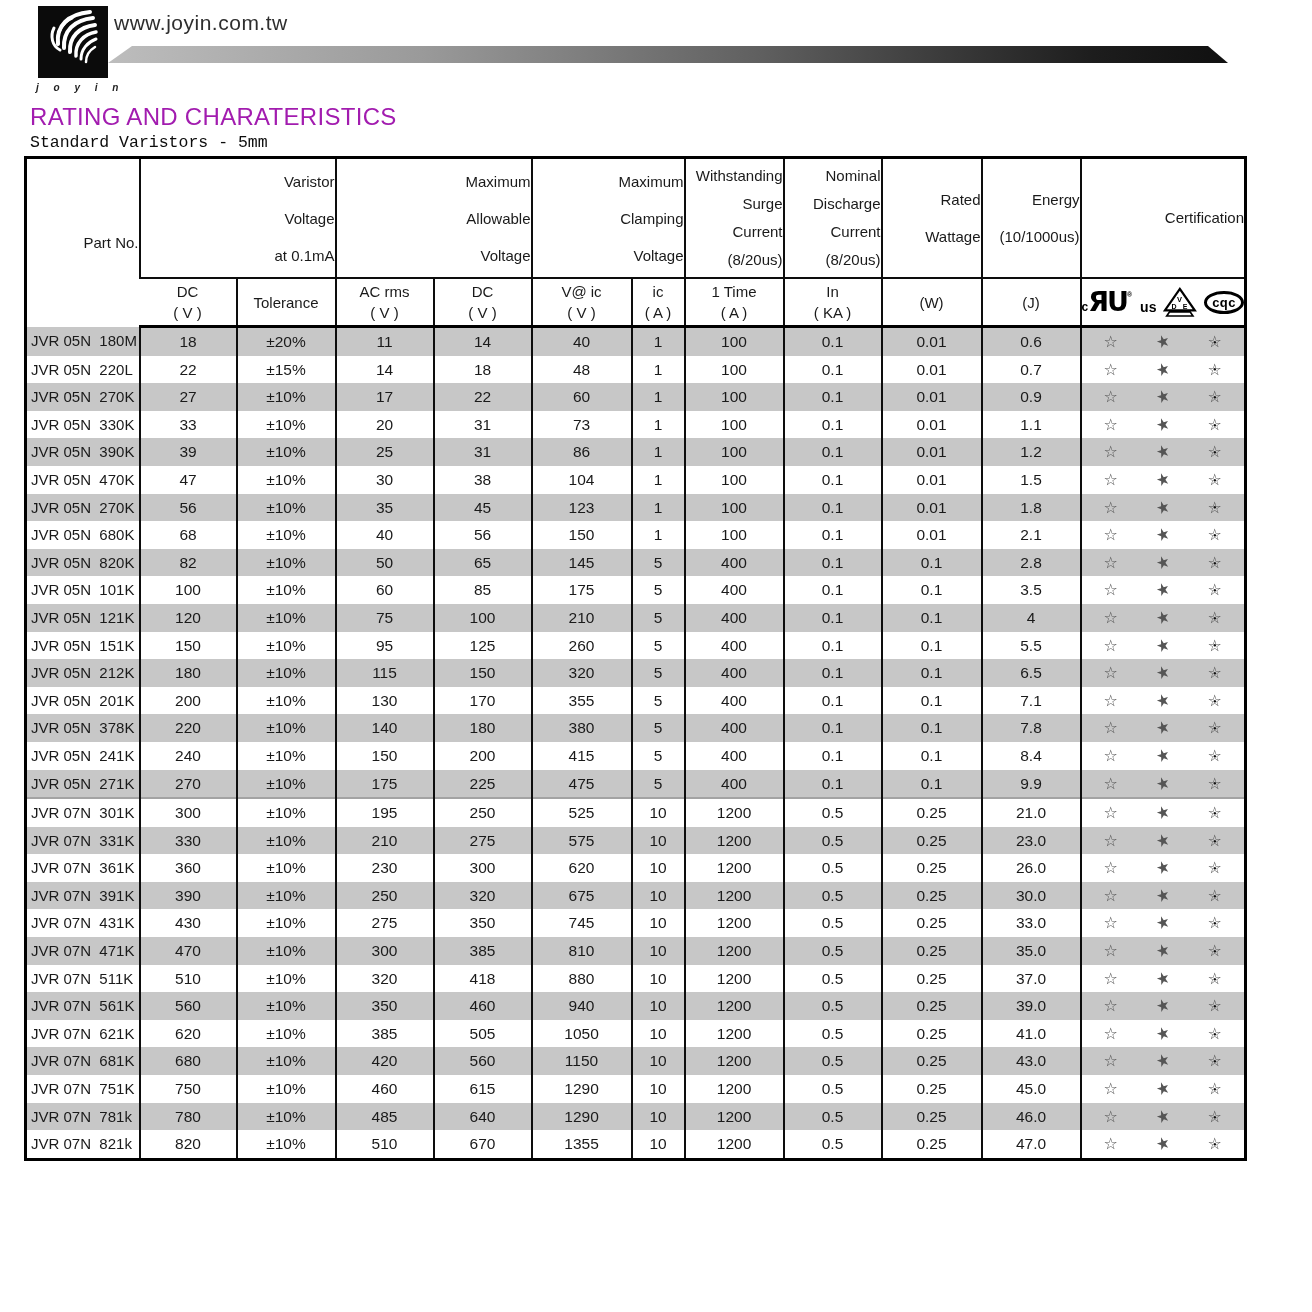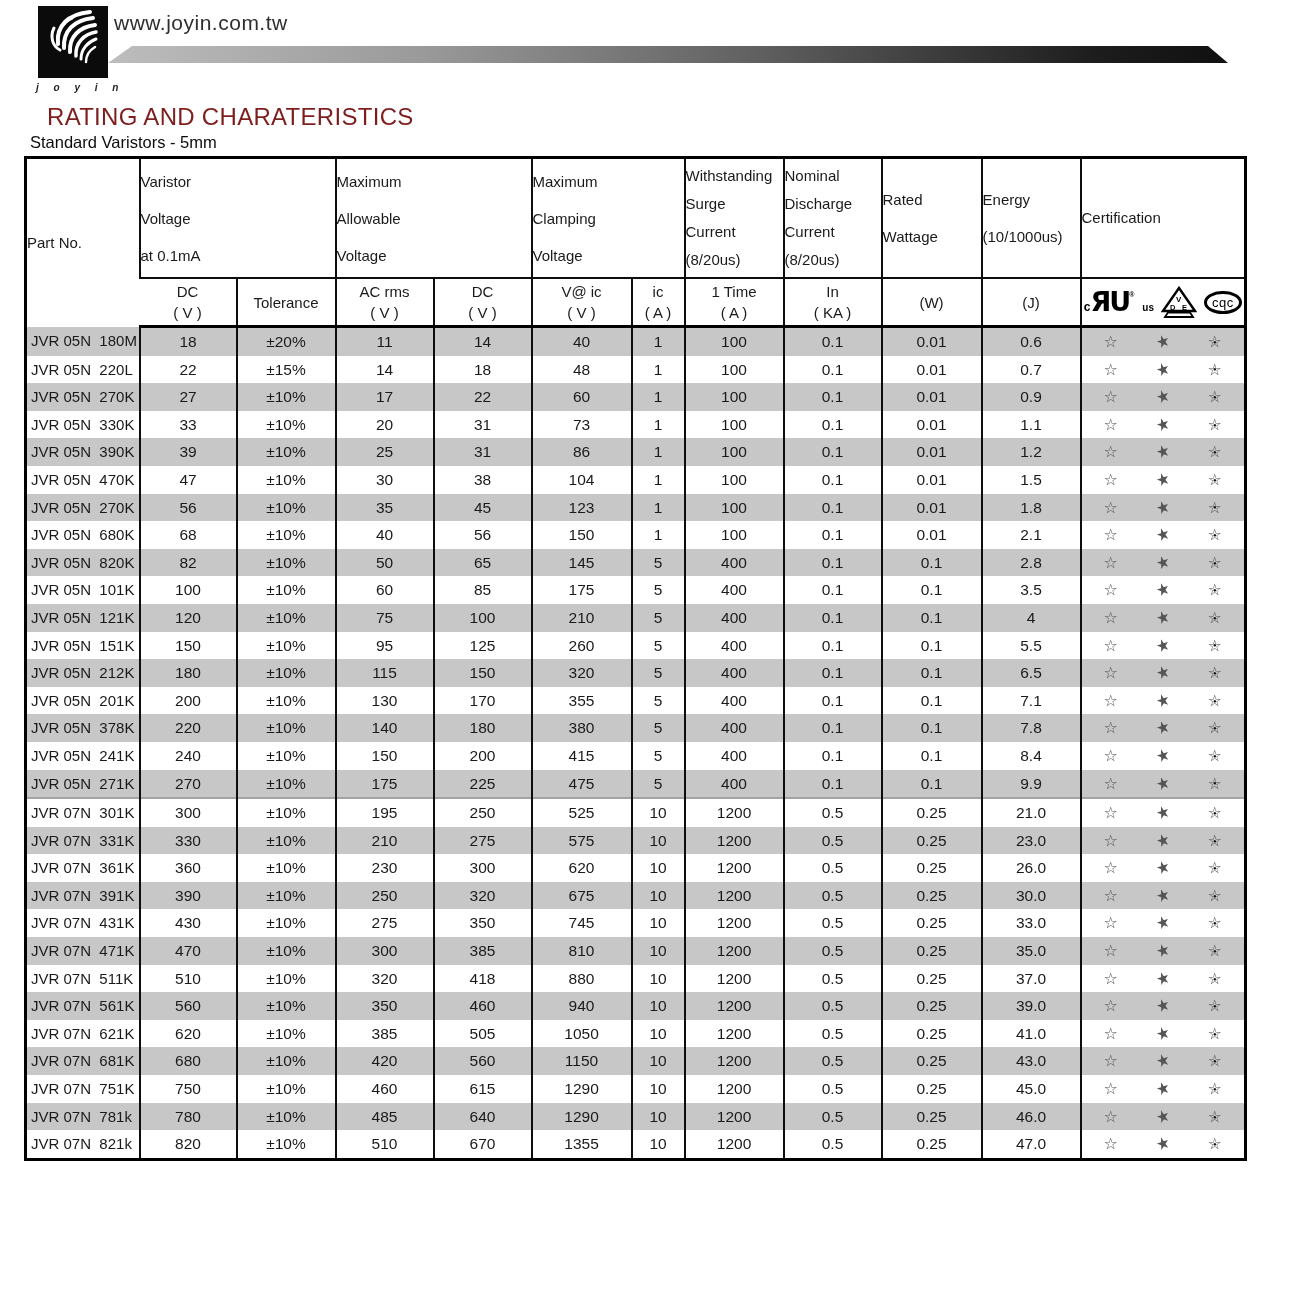--- a/index.html
+++ b/index.html
@@ -7,52 +7,52 @@
         font-family:"Liberation Sans","DejaVu Sans",sans-serif;color:#111;}
 
   
   .logo-box{position:absolute;left:38px;top:6px;width:70px;height:72px;background:#0b0b0b;}
   .logo-word{position:absolute;left:36px;top:82px;width:74px;font-size:10px;font-weight:bold;
              font-style:italic;letter-spacing:6px;color:#222;white-space:nowrap;}
   .site-url{position:absolute;left:114px;top:11px;font-size:21px;color:#2e2e2e;letter-spacing:0.5px;}
   .grad-bar{position:absolute;left:108px;top:46px;width:1120px;height:17px;
             background:linear-gradient(90deg,#bdbdbd 0%,#9a9a9a 28%,#606060 58%,#1d1d1d 88%,#101010 100%);
             clip-path:polygon(24px 0,1100px 0,1120px 100%,0 100%);}
-  .page-title{position:absolute;left:47px;top:103px;font-size:24px;color:#7f1d1d;letter-spacing:0.3px;}
-  .page-subtitle{position:absolute;left:30px;top:133px;font-size:16.5px;color:#0c0c0c;}
+  .page-title{position:absolute;left:30px;top:103px;font-size:24px;color:#a21caf;letter-spacing:0.3px;}
+  .page-subtitle{position:absolute;left:30px;top:133px;font-size:16.5px;color:#0c0c0c;font-family:Liberation Mono, monospace;}
 
   
   table.spec{position:absolute;left:24px;top:156px;width:1220px;border-collapse:collapse;
              table-layout:fixed;border:3px solid #000;}
   table.spec td,table.spec th{padding:0;font-weight:normal;color:#1a1a1a;overflow:hidden;}
   
   table.spec tr > *+*{border-left:2px solid #0d0d0d;}
-  tr.hrow1 td{height:118px;border-bottom:2px solid #0d0d0d;text-align:left;vertical-align:middle;font-size:15px;}
+  tr.hrow1 td{height:118px;border-bottom:2px solid #0d0d0d;text-align:right;vertical-align:middle;font-size:15px;}
   tr.hrow2 td{height:46px;border-bottom:3px solid #000;text-align:center;vertical-align:middle;font-size:15px;line-height:21px;}
   td.partno-h{border-bottom:none !important;font-size:15px;text-align:center;vertical-align:middle;}
   .pre{white-space:pre-line;}
   .lh3{line-height:37px;}
   .lh4{line-height:28px;}
   .lh1{line-height:20px;}
 
   
   tbody td{height:27.6px;line-height:27.6px;font-size:15.5px;text-align:center;vertical-align:middle;}
   tbody td.part{text-align:left;padding-left:4px;white-space:pre;font-size:15px;}
   tbody tr.shaded td{background:#c7c7c7;}
   tbody tr.section-start td{border-top:2px solid #a3a3a3;}
 
   
   .cert-icons{display:flex;align-items:center;justify-content:center;gap:7px;}
   .ul-mark{display:inline-flex;align-items:flex-end;font-weight:bold;color:#000;}
   .ul-c{font-size:12px;font-weight:800;line-height:12px;}
   .ul-ru{font-size:27px;font-weight:800;line-height:22px;letter-spacing:-2px;font-family:"DejaVu Sans",sans-serif;text-align:center;}
   .ul-reg{font-size:7px;line-height:7px;align-self:flex-start;}
-  .ul-us{font-size:10px;font-weight:800;line-height:11px;margin-left:8px;}
+  .ul-us{font-size:14px;font-weight:800;line-height:11px;margin-left:8px;}
   .cqc-mark{display:inline-block;border:3px solid #000;border-radius:50%;padding:1px 5px;
-            font-size:13px;font-weight:400;letter-spacing:0.5px;color:#000;line-height:15px;}
+            font-size:13px;font-weight:700;letter-spacing:0.5px;color:#000;line-height:15px;}
 
   
   td.certcell .star{display:inline-block;width:32%;text-align:center;font-size:16px;color:#555;}
   .star.s2{color:#2b2b2b;transform:rotate(-18deg) scale(0.95,1.05);font-size:15px;}
   .star.s3{position:relative;color:#555;}
   .star.s3::after{content:"\25CF";position:absolute;left:50%;top:54%;transform:translate(-50%,-50%);
                   font-size:6px;color:#111;}
 </style>
 </head>
 <body>

